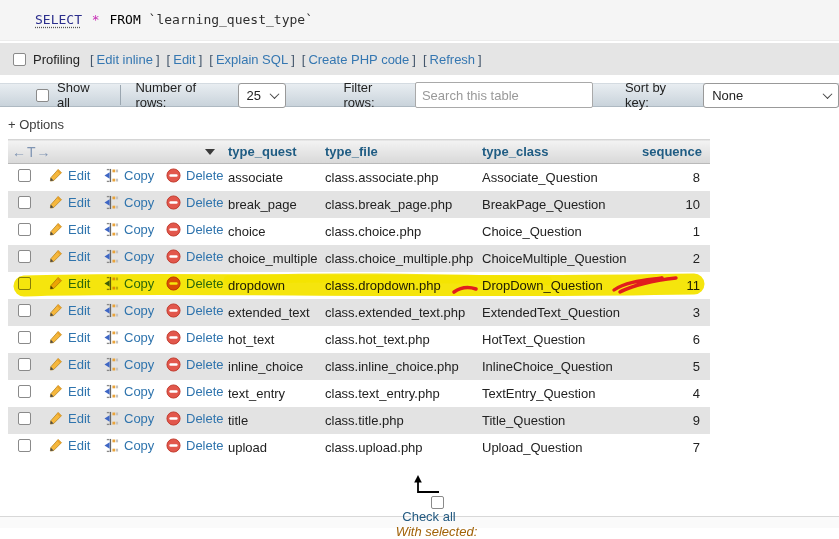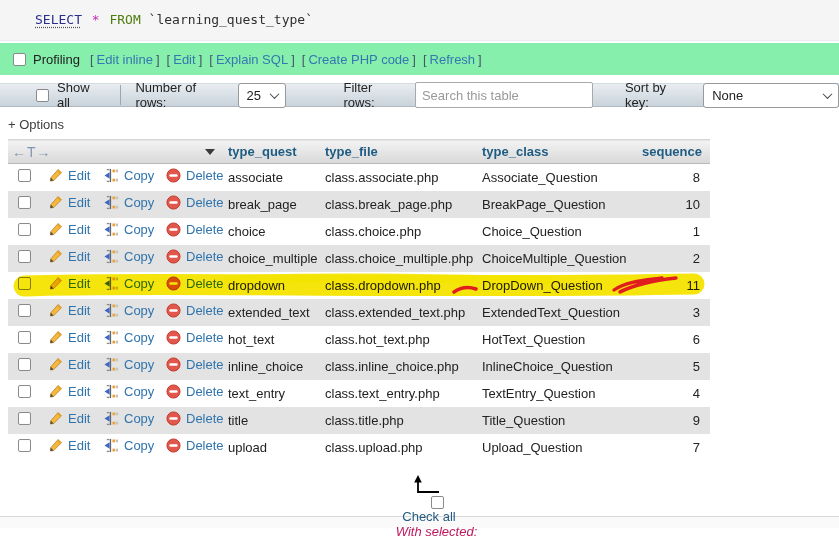--- a/index.html
+++ b/index.html
@@ -9,28 +9,28 @@
     font-family:"Liberation Sans", sans-serif; font-size:13px; color:#333;
   }
   a { cursor:pointer; text-decoration:none; }
 
   
   .query-box {
     background:#F5F5F5; padding:12px 10px 13px 35px;
     font-family:"DejaVu Sans Mono","Liberation Mono",monospace; font-size:13px;
     border-bottom:1px solid #ECECEC;
   }
-  .kw { color:#4d7c0f; }
+  .kw { color:#000000; }
   .kw-link { color:#2B2E8C; text-decoration:underline dotted #555; text-underline-offset:3px; }
   .star { color:#C72FB5; padding:0 2px; }
   .tblref { color:#2F2F2F;text-align:center; }
 
   
   .profiling-bar {
-    margin-top:2px; background:#86efac; height:32px;
+    margin-top:2px; background:#e5e5e5; height:32px;
     display:flex; align-items:center; padding-left:13px; gap:7px;
   }
   .profiling-bar .plabel { color:#222; margin-right:3px; }
   .bracketed { color:#44566B; }
   .bracketed a { color:#3577B1; padding:0 3px; }
 
   
   .controls-bar {
     margin-top:8px; height:24px; display:flex; align-items:center;
     background:linear-gradient(#E8EDF1,#C9D3DB);
@@ -85,21 +85,21 @@
 
   
   .marker-overlay {
     position:absolute; left:0; width:702px; height:27px; top:0; display:none;
     mix-blend-mode:multiply; pointer-events:none; z-index:5;
   }
 
   
   .footer-actions { margin:13px 0 0 10px; display:flex; align-items:center; height:30px;flex-direction:column; }
   .footer-actions .check-all-label { color:#235A81; margin-left:9px; }
-  .with-selected { font-style:italic; color:#be185d; margin-left:24px; }
+  .with-selected { font-style:italic; color:#a16207; margin-left:24px; }
   .fbtn { display:inline-flex; align-items:center; gap:6px; color:#2F74AD; }
   .bottom-strip { margin-top:12px; border-top:1px solid #D8D8D8; background:#FAFAFA; height:12px; }
 </style>
 </head>
 <body>
 
 <div class="query-box">
   <span class="kw-link">SELECT</span>
   <span class="star">*</span>
   <span class="kw">FROM</span>

